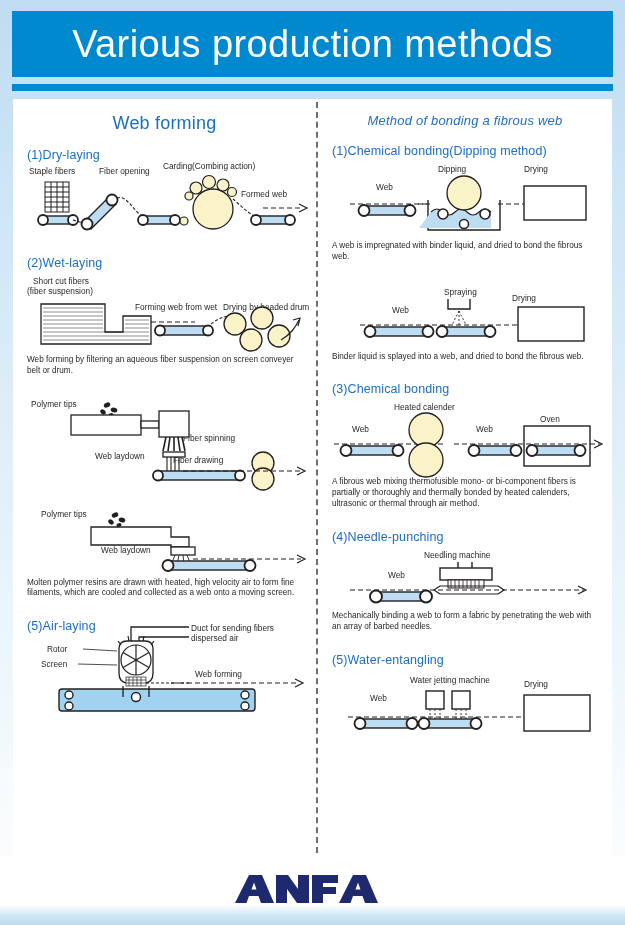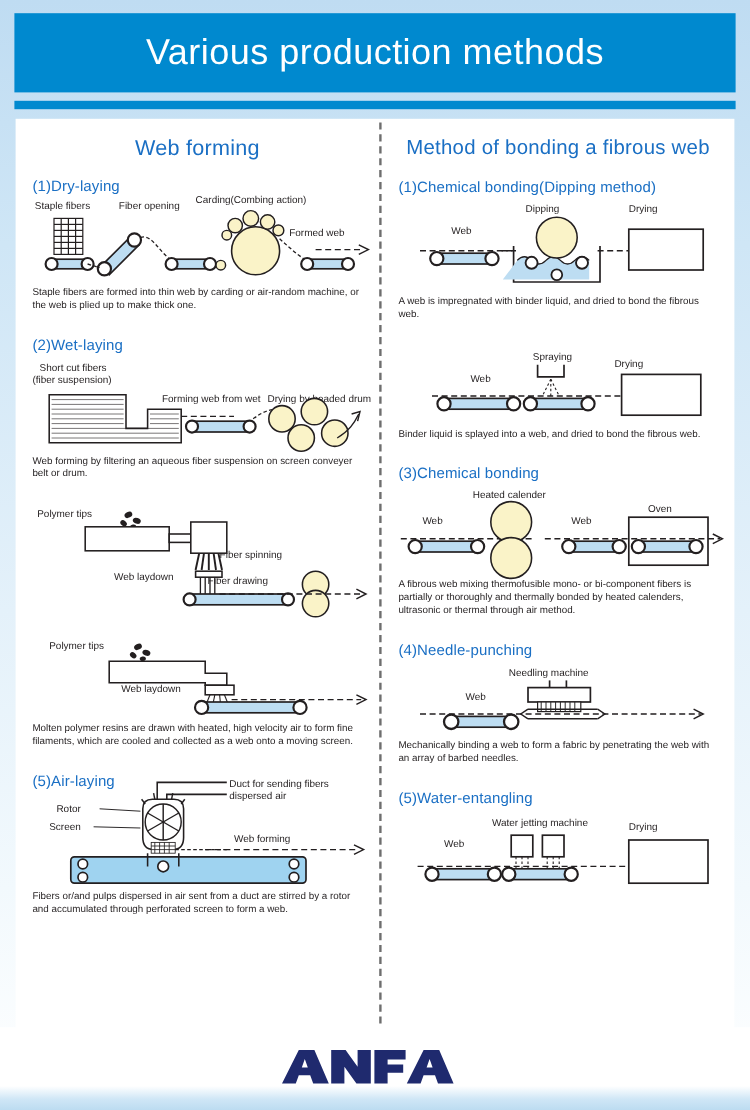--- a/index.html
+++ b/index.html
@@ -14,21 +14,21 @@
     background:linear-gradient(180deg,#bfdcf2 0%,#cfe6f6 22%,#e4f1fa 55%,#f2f9fd 80%,#ffffff 100%);
     box-sizing:border-box;
   }
   
   .header-bar{
     position:absolute;left:12px;top:11px;width:601px;height:66px;
     background:#0089cf;
     display:flex;align-items:center;justify-content:center;
   }
   .header-title{
-    color:#ffffff;font-size:30px;font-weight:400;letter-spacing:.4px;
+    color:#ffffff;font-size:38px;font-weight:400;letter-spacing:.4px;
     font-family:"Liberation Sans","DejaVu Sans",sans-serif;
   }
   .header-rule{
     position:absolute;left:12px;top:84px;width:601px;height:7px;background:#0089cf;
   }
   
   .panel{
     position:absolute;left:13px;top:99px;width:599px;height:757px;
     background:#ffffff;
   }
@@ -36,21 +36,21 @@
     position:absolute;left:303px;top:3px;width:0;height:751px;
     border-left:2px dashed #6e6e6e;
   }
   .col{position:absolute;top:0;}
   .col-left{left:0;width:303px;}
   .col-right{left:305px;width:294px;}
   .col-title{
     color:#1a6fc4;font-size:18px;text-align:center;margin-top:14px;font-weight:400;
     letter-spacing:.2px;
   }
-  .col-right .col-title{font-size:17px;}
+  .col-right .col-title{font-size:13px;font-style:italic;}
   .sec{position:relative;margin:0 0 0 0;}
   .sec-head{
     color:#1a6fc4;font-size:12.5px;margin:0 0 2px 14px;letter-spacing:.1px;
   }
   .sec-cap{
     color:#231f20;font-size:8.2px;line-height:1.32;margin:3px 14px 0 14px;
   }
   .fig{position:relative;margin:0 0 0 10px;}
   svg{display:block;overflow:visible;}
   .lbl{font-family:"Liberation Sans","DejaVu Sans",sans-serif;font-size:8.3px;fill:#231f20;}
@@ -137,21 +137,20 @@
 
             <g>
               <rect x="233" y="52" width="34" height="8" fill="#bdddf2" stroke="#231f20" stroke-width="1.4"></rect>
               <circle cx="233" cy="56" r="5" fill="#fff" stroke="#231f20" stroke-width="1.8"></circle>
               <circle cx="267" cy="56" r="5" fill="#fff" stroke="#231f20" stroke-width="1.8"></circle>
             </g>
             <path d="M240 44 L280 44" stroke="#231f20" stroke-width="1.2" stroke-dasharray="5,3" fill="none"></path>
             <path d="M276 40 L284 44 L276 48" stroke="#231f20" stroke-width="1.2" fill="none"></path>
           </svg>
         </div>
-        <div class="sec-cap">Staple fibers are formed into thin web by carding or air-random machine, or the web is plied up to make thick one.</div>
       </div>
 
       <div class="sec" style="margin-top:20px;">
         <div class="sec-head">
           <span>(2)</span><span>Wet-laying</span>
         </div>
         <div class="fig">
           <svg width="290" height="80" viewBox="0 0 290 80">
             <text class="lbl" x="10" y="12">Short cut fibers</text>
             <text class="lbl" x="4" y="22">(fiber suspension)</text>
@@ -337,21 +336,20 @@
               <path d="M100 67 L100 78 M126 67 L126 78" stroke="#231f20" stroke-width="1.3" fill="none"></path>
             </g>
             <path d="M148 64 L276 64" stroke="#231f20" stroke-width="1.2" stroke-dasharray="5,3" fill="none"></path>
             <path d="M272 60 L280 64 L272 68" stroke="#231f20" stroke-width="1.2" fill="none"></path>
             <g stroke="#231f20" stroke-width="0.8" fill="none">
               <line x1="60" y1="30" x2="94" y2="32"></line>
               <line x1="55" y1="45" x2="94" y2="46"></line>
             </g>
           </svg>
         </div>
-        <div class="sec-cap" style="margin-top:6px;">Fibers or/and pulps dispersed in air sent from a duct are stirred by a rotor and accumulated through perforated screen to form a web.</div>
       </div>
     </div>
 
     <div class="col col-right">
       <div class="col-title">Method of bonding a fibrous web</div>
 
       <div class="sec" style="margin-top:16px;">
         <div class="sec-head">
           <span>(1)</span><span>Chemical bonding(Dipping method)</span>
         </div>

